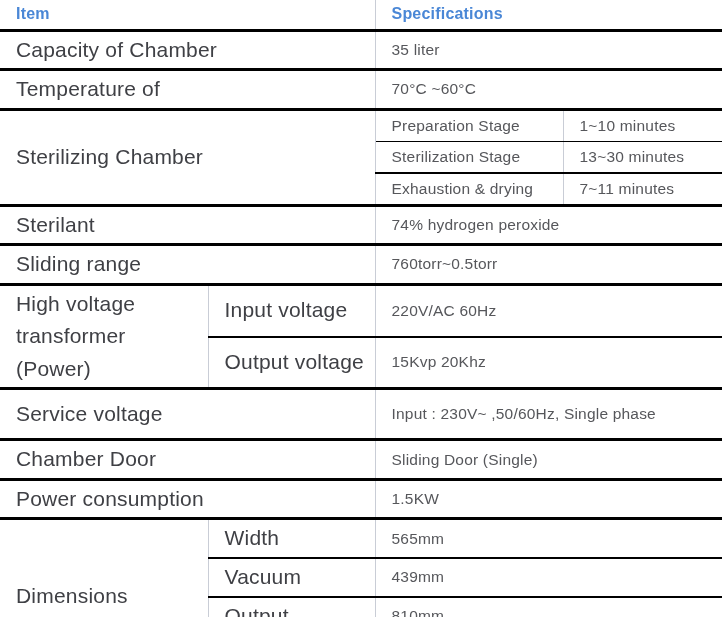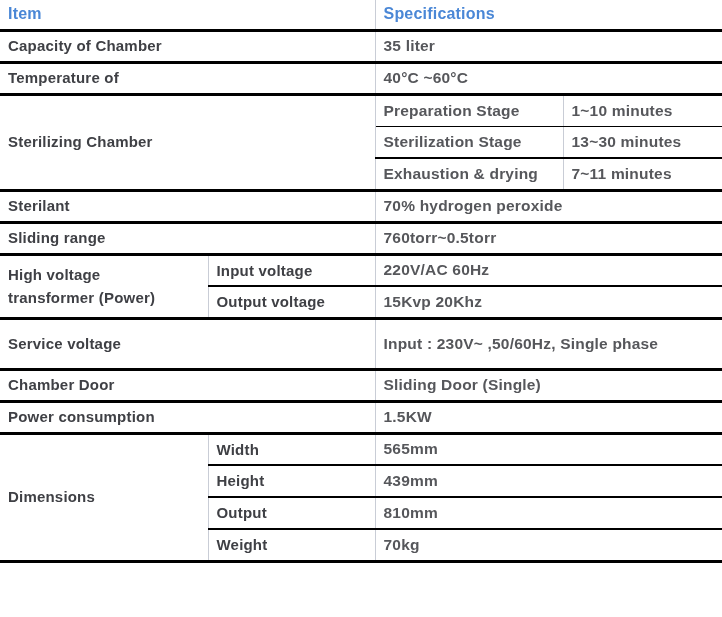--- a/index.html
+++ b/index.html
@@ -16,44 +16,44 @@
     width:722px;height:617px;background:var(--page-bg);
     font-family:"Liberation Sans", sans-serif;
     overflow:hidden;position:relative;
   }
   table.spec{
     border-collapse:collapse;
     width:722px;table-layout:fixed;
   }
   td{
     vertical-align:middle;
-    padding:2px 4px 2px 8px;
+    padding:2px 4px 2px 16px;
     letter-spacing:0.2px;
     overflow:hidden;
   }
   
   tr.rh td{height:30px;}
   tr.rs td{height:32px;}
   tr.rt td{height:51px;}
   
   .hdr{
     color:var(--accent);
     font-weight:bold;
     font-size:16px;
   }
   .item{
     color:var(--item-text);
-    font-weight:bold;
-    font-size:15px;
+    font-weight:normal;
+    font-size:21px;
     white-space:pre-line;
     line-height:1.55;
   }
   .val{
     color:var(--value-text);
-    font-weight:bold;
+    font-weight:normal;
     font-size:15.5px;
   }
   
   .b1{border-bottom:1px solid var(--grid-horizontal);}
   .b2{border-bottom:2px solid var(--grid-horizontal);}
   .b3{border-bottom:3px solid var(--grid-horizontal);}
   .vr{border-right:1px solid var(--grid-vertical);}
 </style>
 </head>
 <body>
@@ -73,40 +73,40 @@
       <td colspan="2" class="hdr b3">Specifications</td>
     </tr>
 
     <tr class="rs">
       <td colspan="2" class="item vr b3">Capacity of Chamber</td>
       <td colspan="2" class="val b3">35 liter</td>
     </tr>
 
     <tr class="rs">
       <td colspan="2" class="item vr b3">Temperature of</td>
-      <td colspan="2" class="val b3">40°C ~60°C</td>
+      <td colspan="2" class="val b3">70°C ~60°C</td>
     </tr>
 
     <tr class="rs">
       <td colspan="2" rowspan="3" class="item vr b3">Sterilizing Chamber</td>
       <td class="val vr b1">Preparation Stage</td>
       <td class="val b1">1~10 minutes</td>
     </tr>
     <tr class="rs">
       <td class="val vr b2">Sterilization Stage</td>
       <td class="val b2">13~30 minutes</td>
     </tr>
     <tr class="rs">
       <td class="val vr b3">Exhaustion &amp; drying</td>
       <td class="val b3">7~11 minutes</td>
     </tr>
 
     <tr class="rs">
       <td colspan="2" class="item vr b3">Sterilant</td>
-      <td colspan="2" class="val b3">70% hydrogen peroxide</td>
+      <td colspan="2" class="val b3">74% hydrogen peroxide</td>
     </tr>
 
     <tr class="rs">
       <td colspan="2" class="item vr b3">Sliding range</td>
       <td colspan="2" class="val b3">760torr~0.5torr</td>
     </tr>
 
     <tr class="rs">
       <td rowspan="2" class="item vr b3">High voltage
 transformer (Power)</td>
@@ -132,21 +132,21 @@
       <td colspan="2" class="item vr b3">Power consumption</td>
       <td colspan="2" class="val b3">1.5KW</td>
     </tr>
 
     <tr class="rs">
       <td rowspan="4" class="item vr b3">Dimensions</td>
       <td class="item vr b2">Width</td>
       <td colspan="2" class="val b2">565mm</td>
     </tr>
     <tr class="rs">
-      <td class="item vr b2">Height</td>
+      <td class="item vr b2">Vacuum</td>
       <td colspan="2" class="val b2">439mm</td>
     </tr>
     <tr class="rs">
       <td class="item vr b2">Output</td>
       <td colspan="2" class="val b2">810mm</td>
     </tr>
     <tr class="rs">
       <td class="item vr b3">Weight</td>
       <td colspan="2" class="val b3">70kg</td>
     </tr>

